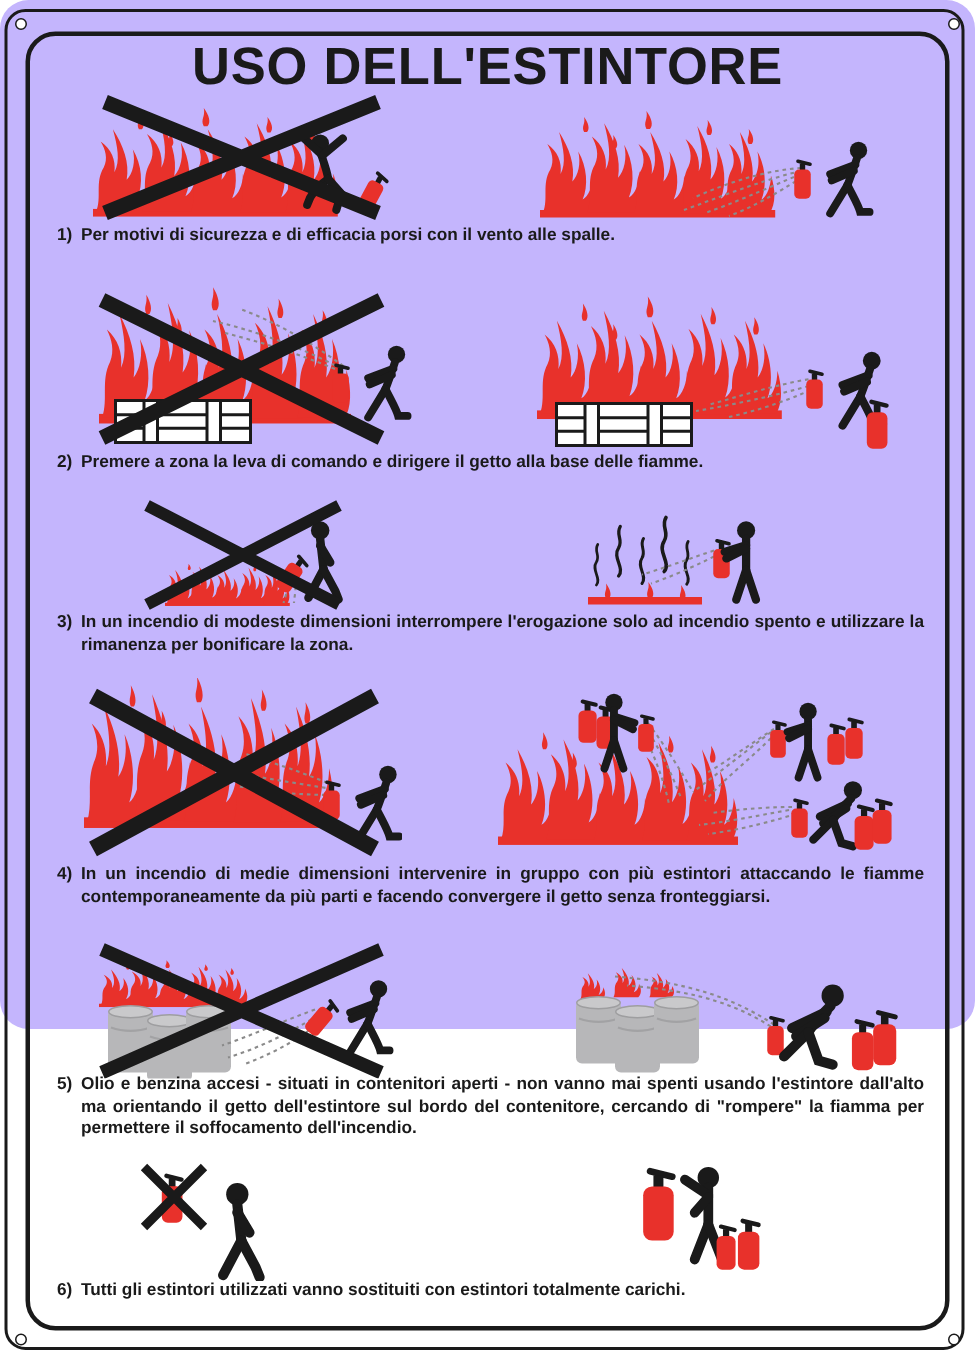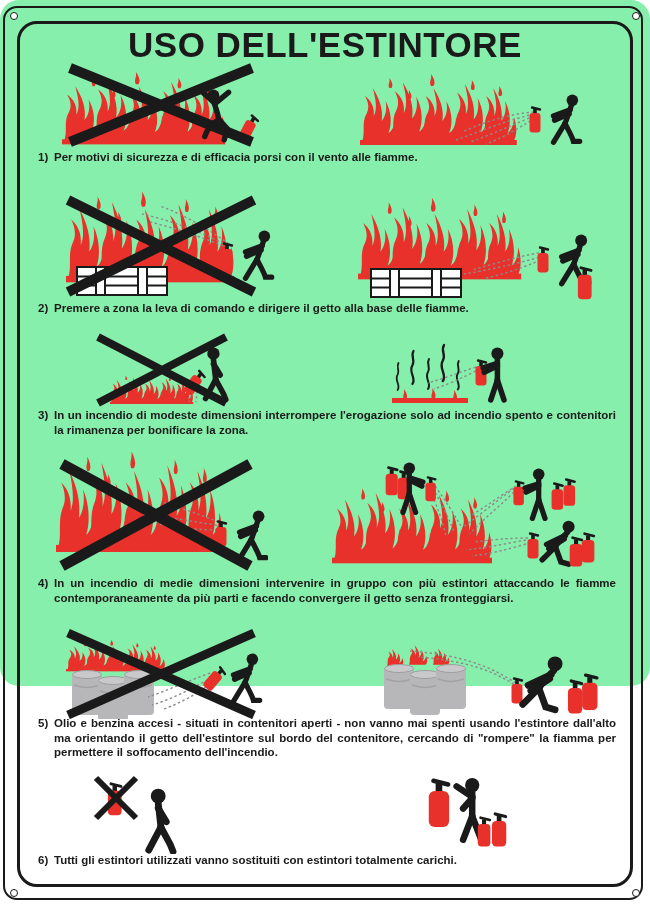--- a/index.html
+++ b/index.html
@@ -3,21 +3,21 @@
 <meta charset="utf-8">
 <style>
   :root{
     --ink:#1a1a1a;
     --flame-red:#e8312b;
     --spray-gray:#8a8a8a;
     --barrel-gray:#b7b7b9;
   }
   html,body{margin:0;padding:0;background:#ffffff;}
   body{width:650px;height:910px;overflow:hidden;font-family:"Liberation Sans",sans-serif;}
-  .sign{position:relative;width:650px;height:686px;background:#86efac;border-radius:19px;}
+  .sign{position:relative;width:650px;height:686px;background:#c4b5fd;border-radius:19px;}
   .outer-border{position:absolute;left:3px;top:6px;width:640px;height:894px;border:2px solid var(--ink);border-radius:14px;box-sizing:border-box;}
   .inner-border{position:absolute;left:17px;top:21px;width:616px;height:866px;border:3px solid var(--ink);border-radius:20px;box-sizing:border-box;}
   .hole{position:absolute;width:8px;height:8px;border:1.7px solid var(--ink);border-radius:50%;background:#fff;box-sizing:border-box;}
   .hole.tl{left:10px;top:12px;}
   .hole.tr{left:632px;top:12px;}
   .hole.bl{left:10px;top:889px;}
   .hole.br{left:632px;top:889px;}
   .title{position:absolute;top:25px;left:0;right:0;text-align:center;font-size:35px;font-weight:bold;letter-spacing:.5px;color:var(--ink);white-space:nowrap;}
   .panel{position:absolute;}
   .caption{position:absolute;left:38px;width:578px;display:flex;font-weight:bold;font-size:11.5px;line-height:14.5px;color:var(--ink);}
@@ -137,21 +137,21 @@
       <path d="M176,52 C150,58 120,70 98,78"></path>
       <path d="M176,54 C152,64 130,74 112,80"></path>
       <path d="M176,50 C148,52 122,62 104,70"></path>
       <path d="M177,56 C158,68 144,76 128,82"></path>
     </g>
     <use href="#ext" transform="translate(170,44)"></use>
     <use href="#p-spray" transform="translate(186,32) scale(1.05)"></use>
   </svg>
   <div class="caption c1">
     <span class="num">1)</span>
-    <span class="txt">Per motivi di sicurezza e di efficacia porsi con il vento alle fiamme.</span>
+    <span class="txt">Per motivi di sicurezza e di efficacia porsi con il vento alle spalle.</span>
   </div>
 
   <svg class="panel" style="left:58px;top:190px" width="222" height="110" viewBox="0 0 222 110">
     <use href="#fireband" transform="translate(8,4) scale(1.05,1.28)"></use>
     <use href="#pallet" transform="translate(18,76)"></use>
     <g class="spray">
       <path d="M170,56 C140,40 110,30 84,24"></path>
       <path d="M170,58 C142,46 116,38 92,32"></path>
       <path d="M171,54 C146,36 124,24 102,16"></path>
     </g>
@@ -200,21 +200,21 @@
     </g>
     <g class="spray">
       <path d="M98,34 C80,40 64,46 50,50"></path>
       <path d="M98,38 C82,46 68,52 56,56"></path>
     </g>
     <use href="#ext" transform="translate(96,26)"></use>
     <use href="#p-stand" transform="translate(104,14) scale(1.1)"></use>
   </svg>
   <div class="caption c3">
     <span class="num">3)</span>
-    <span class="txt">In un incendio di modeste dimensioni interrompere l'erogazione solo ad incendio spento e contenitori la rimanenza per bonificare la zona.</span>
+    <span class="txt">In un incendio di modeste dimensioni interrompere l'erogazione solo ad incendio spento e utilizzare la rimanenza per bonificare la zona.</span>
   </div>
 
   <svg class="panel" style="left:50px;top:452px" width="218" height="122" viewBox="0 0 218 122">
     <use href="#fireband" transform="translate(6,2) scale(1.04,1.42)"></use>
     <g class="spray">
       <path d="M172,74 C146,70 122,66 100,62"></path>
       <path d="M172,78 C150,78 128,76 108,72"></path>
       <path d="M173,72 C150,62 130,56 112,50"></path>
     </g>
     <use href="#ext" transform="translate(164,68)"></use>

